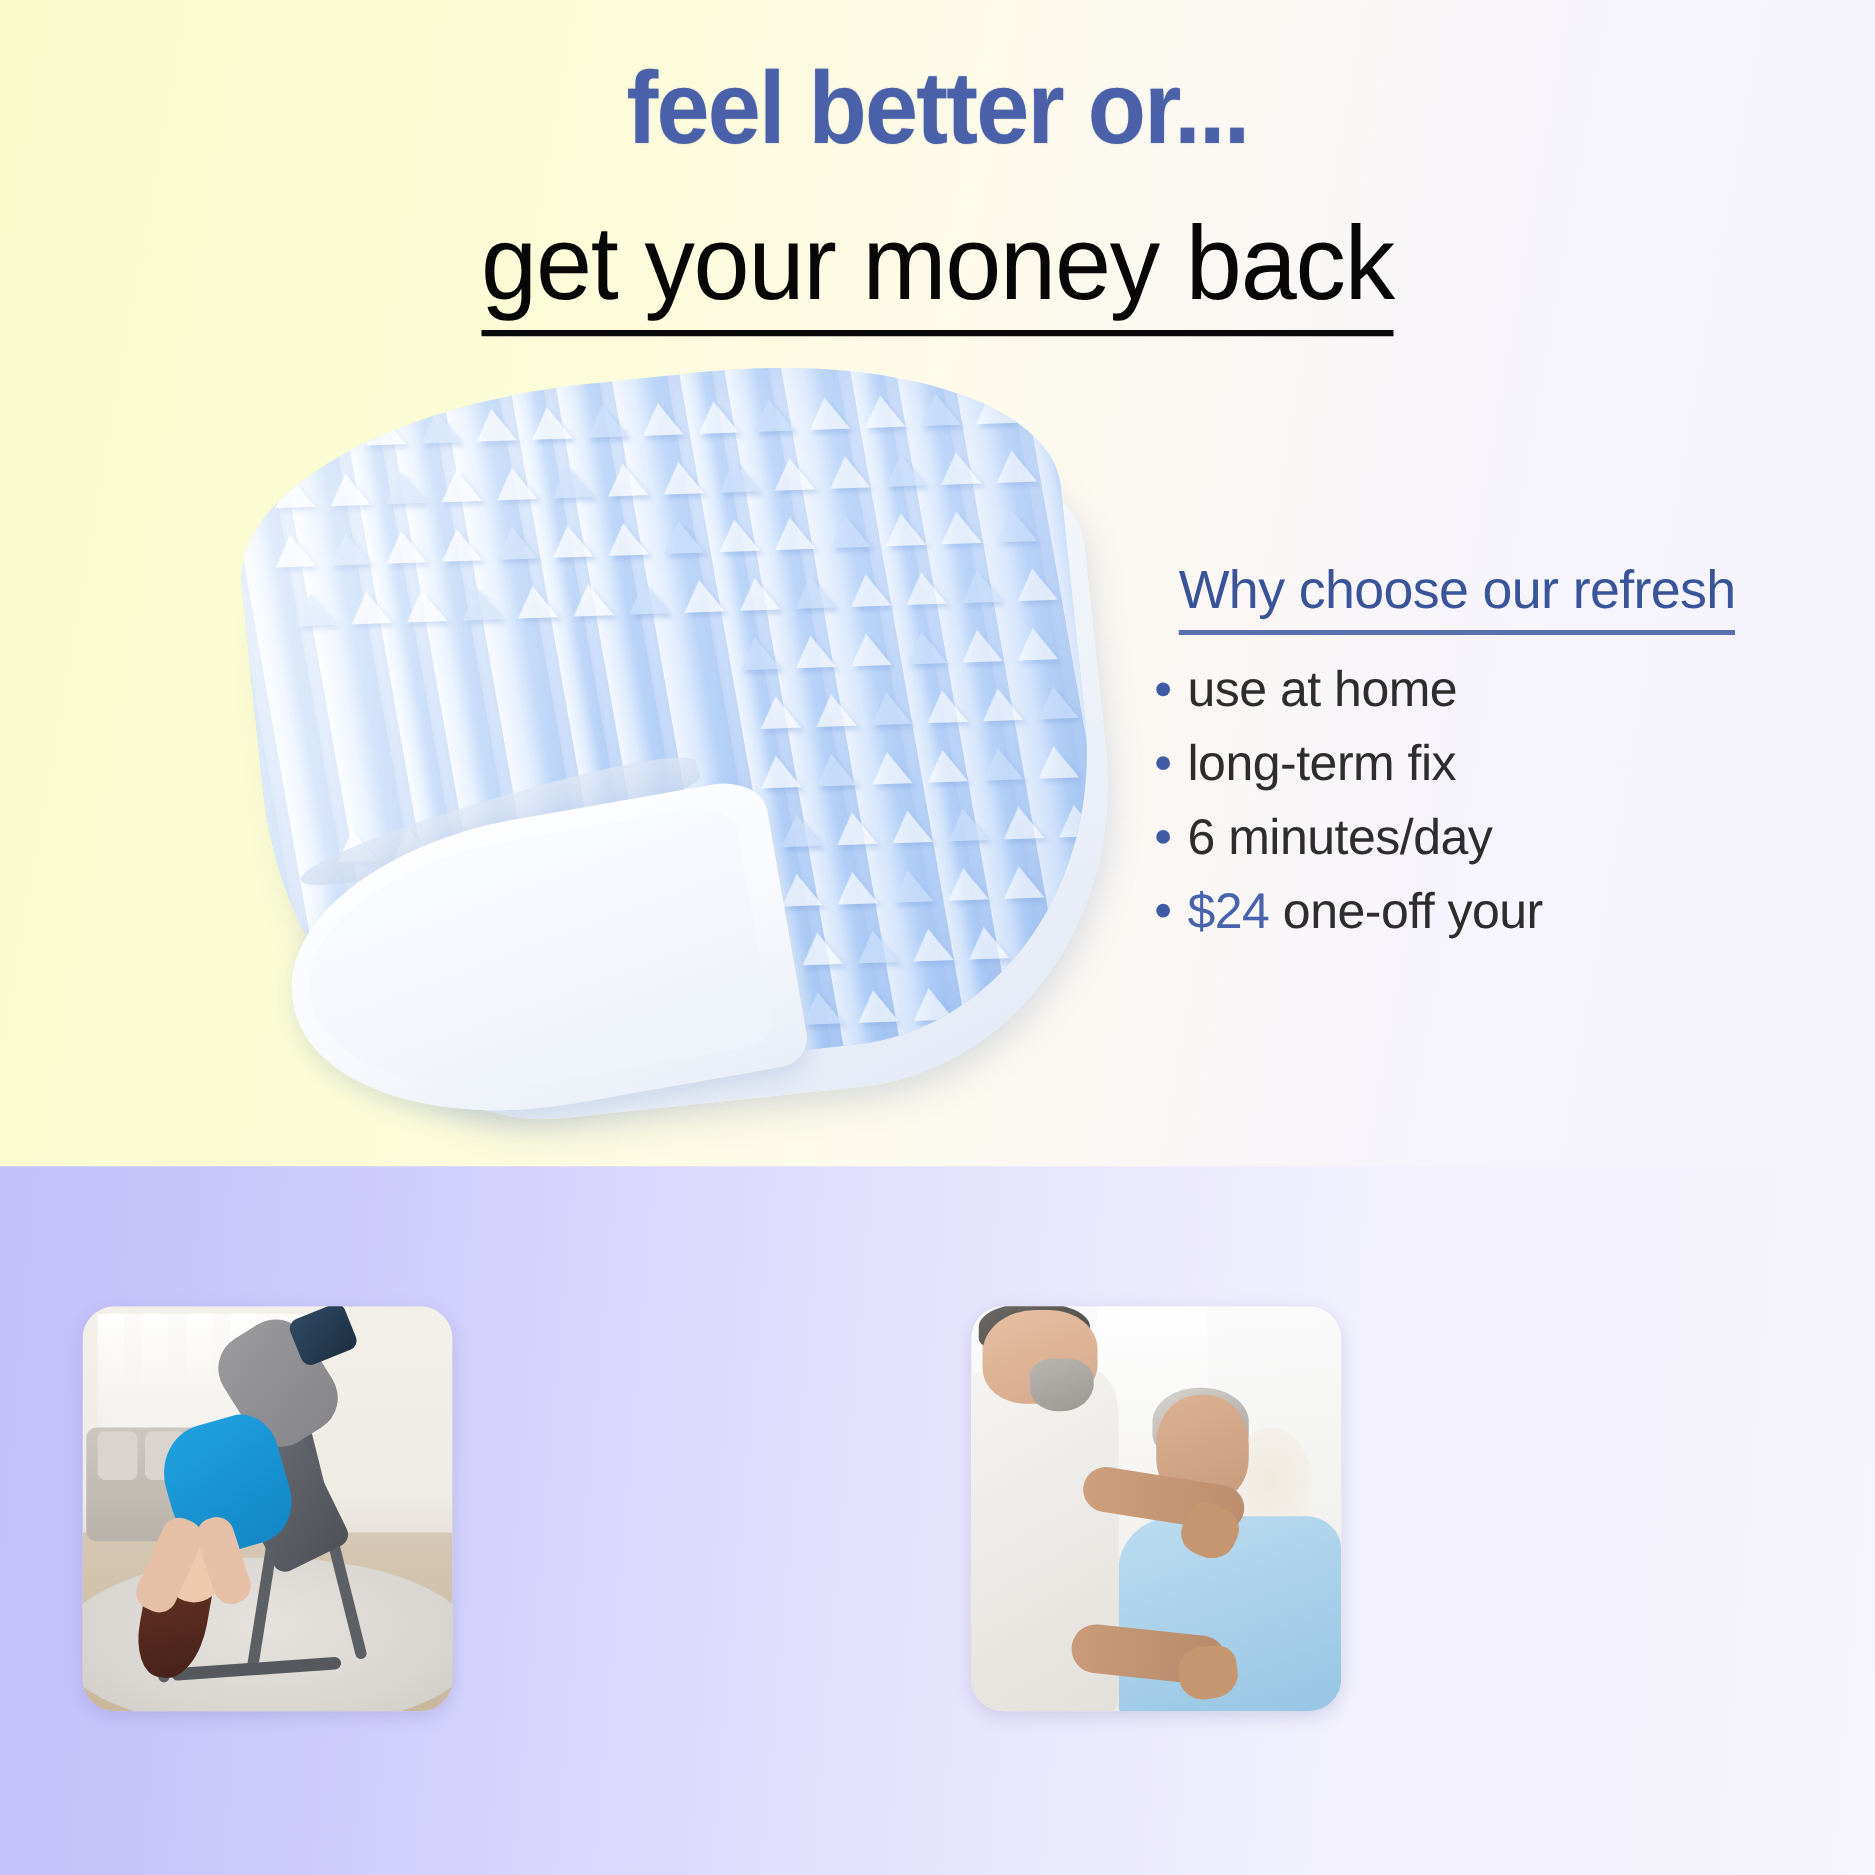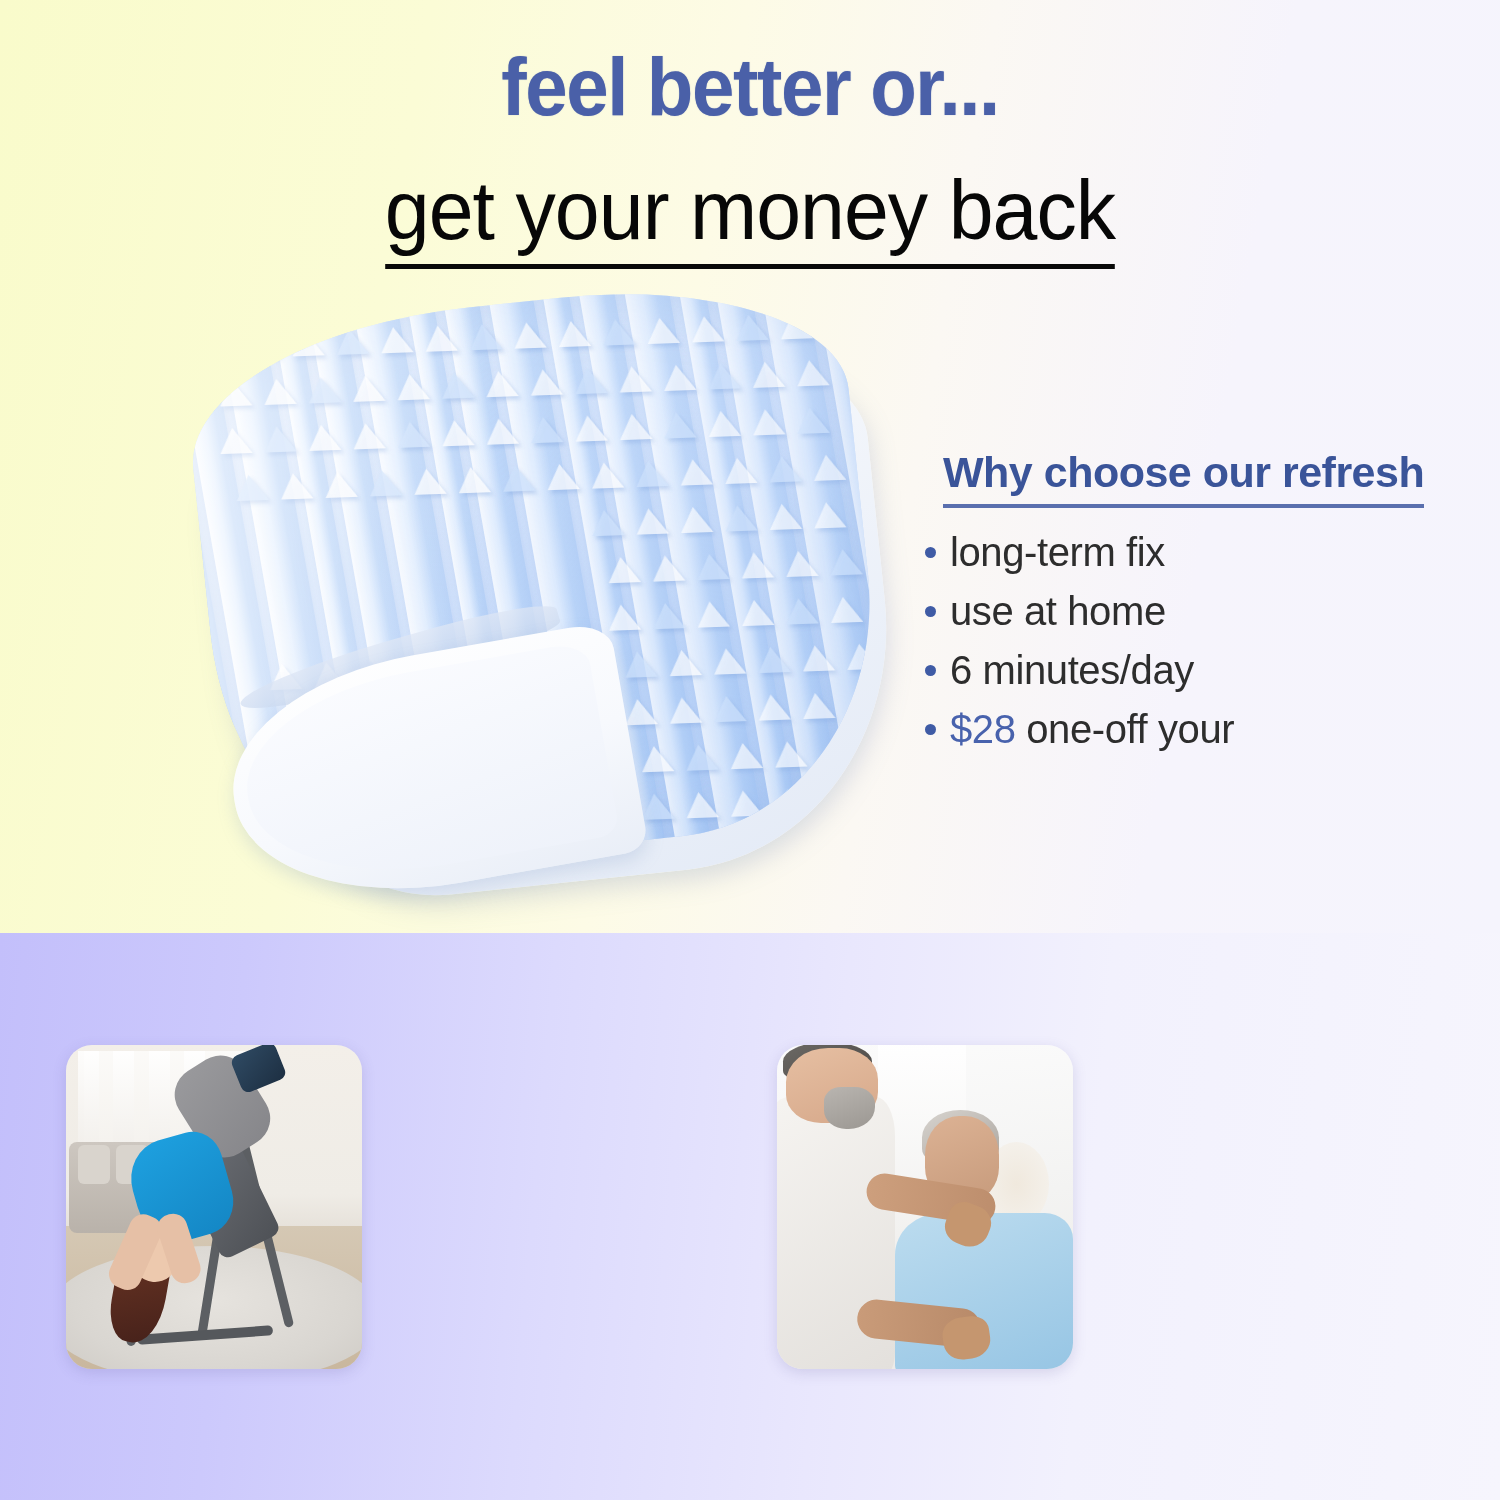--- a/index.html
+++ b/index.html
@@ -98,21 +98,21 @@
   .arch-edge{
     position:absolute; left:24px; top:322px; width:330px; height:40px;
     background:linear-gradient(180deg,#dfe7f5,#c9d8ef);
     border-radius:50% 40% 30% 50%;
     transform:rotate(-10deg); opacity:.75;
   }
 
   
   .refresh-block{ position:absolute; left:925px; top:448px; width:540px; }
   .refresh-title{
-    font-size:43px; font-weight:700; color:#3a5499; letter-spacing:-.5px;
+    font-size:43px; font-weight:400; color:#3a5499; letter-spacing:-.5px;
     display:inline-block; border-bottom:4px solid #5a6fae; padding-bottom:7px;
     margin-left:18px;
   }
   .refresh-list{ list-style:none; margin-top:22px; }
   .refresh-list li{
     display:flex; align-items:baseline; gap:14px;
     font-size:40px; color:#2d2d2d; letter-spacing:-.4px;
     margin-bottom:14px;
   }
   .refresh-list li .dot{
@@ -380,33 +380,33 @@
         <div class="arch-edge"></div>
         <div class="arch-lip"></div>
       </div>
     </div>
 
     <div class="refresh-block">
       <div class="refresh-title">Why choose our refresh</div>
       <ul class="refresh-list">
         <li>
           <span class="dot"></span>
-          <span>long-term fix</span>
+          <span>use at home</span>
         </li>
         <li>
           <span class="dot"></span>
-          <span>use at home</span>
+          <span>long-term fix</span>
         </li>
         <li>
           <span class="dot"></span>
           <span>6 minutes/day</span>
         </li>
         <li>
           <span class="dot"></span>
-          <span><span class="price-blue">$28</span><span> one-off your</span></span>
+          <span><span class="price-blue">$24</span><span> one-off your</span></span>
         </li>
       </ul>
     </div>
   </section>
 
   <section class="bottom-panel">
 
     <div class="photo photo-inversion">
       <div class="ph-inner">
         <div class="inv-room"></div>

